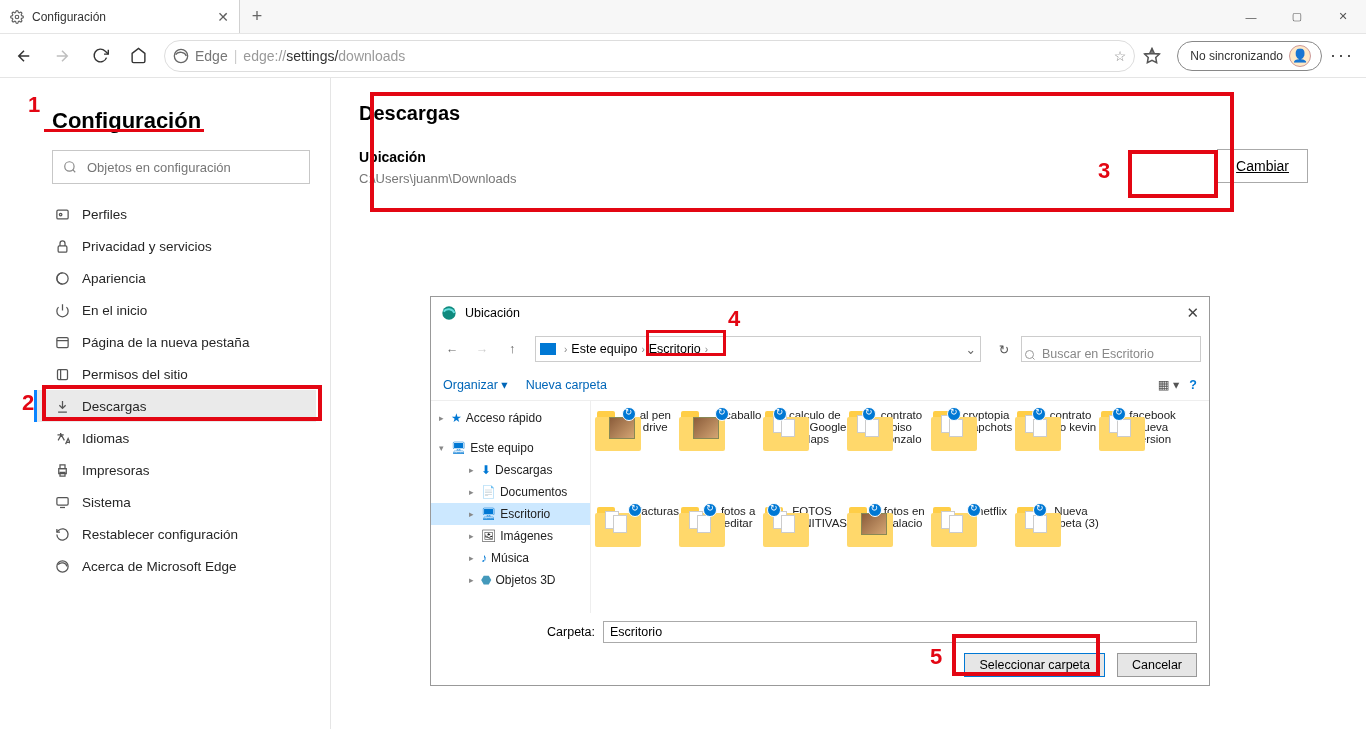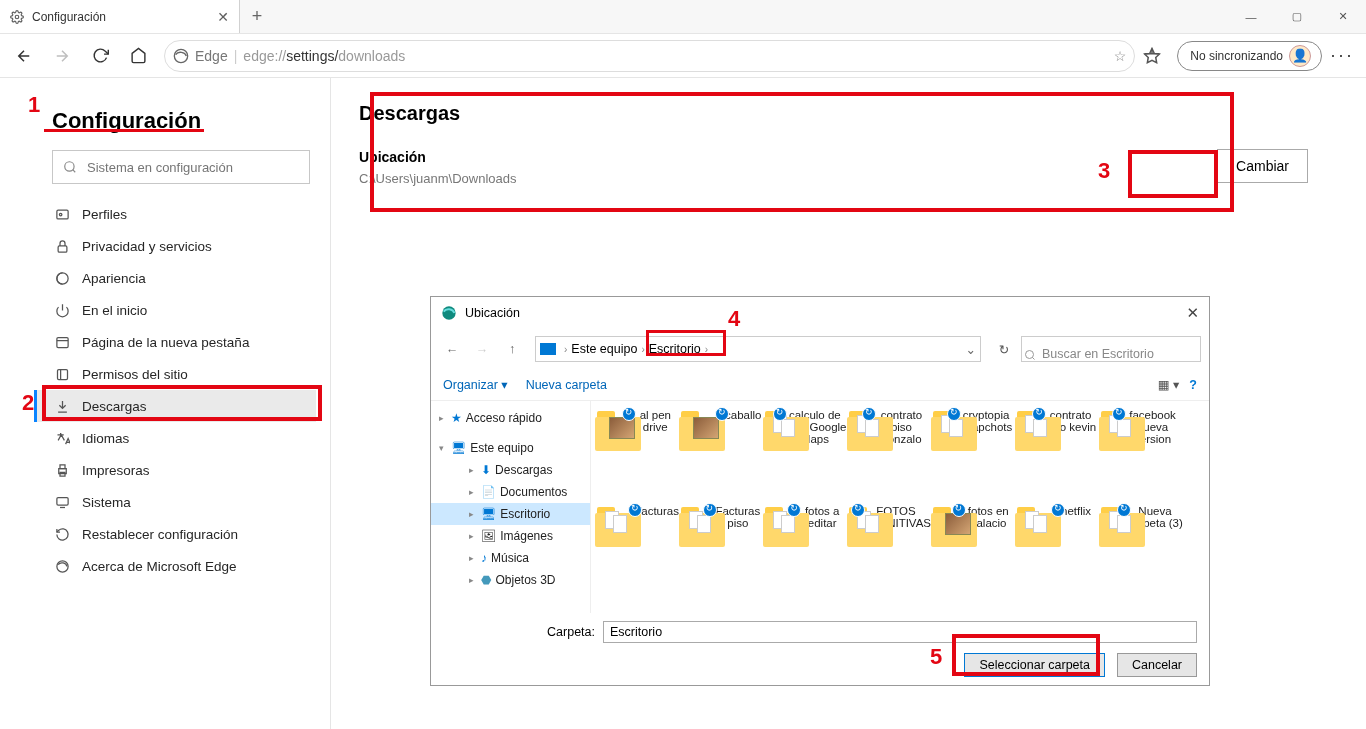--- a/index.html
+++ b/index.html
@@ -38,21 +38,21 @@
 .menu li { display: flex; align-items: center; height: 32px; padding-left: 18px; font-size: 13.5px; color: #262626; cursor: pointer; }
 .menu li .mi-icon { width: 20px; margin-right: 10px; color: #555; display: flex; justify-content: center; }
 .menu li.active { background: #eaeaea; border-left: 3px solid #0a84ff; padding-left: 15px; }
 
 
 .main { flex: 1; padding: 24px 58px 0 0; position: relative; border-left: 1px solid #e5e5e5; }
 .inner { padding-left: 28px; }
 .section-title { font-size: 20px; font-weight: 600; margin-bottom: 24px; }
 .loc-label { font-size: 14px; font-weight: 600; }
 .loc-path { font-size: 13px; color: #777; margin-top: 6px; }
-.change-btn { border: 1px solid #aaa; background: #fff; padding: 8px 18px; font-size: 14px; cursor: pointer; }
+.change-btn { border: 1px solid #aaa; background: #fff; padding: 8px 18px; font-size: 14px; cursor: pointer; text-decoration: underline; }
 .row-top { display: flex; justify-content: space-between; align-items: flex-start; }
 .ask-row { display: flex; justify-content: space-between; align-items: center; margin-top: 20px; font-size: 14px; font-weight: 600; }
 .toggle { width: 40px; height: 20px; border-radius: 10px; border: 1px solid #333; position: relative; background: #fff; }
 .toggle .knob { width: 12px; height: 12px; border-radius: 50%; background: #333; position: absolute; top: 3px; left: 4px; }
 
 
 .callout { border: 4px solid #e30613; position: absolute; pointer-events: none; }
 .callout-num { position: absolute; color: #e30613; font-weight: 700; font-size: 22px; }
 .thin-red { border-bottom: 3px solid #e30613; position: absolute; }
 
@@ -171,21 +171,21 @@
 </div>
 
 <div class="content">
   <div class="sidebar">
     <div class="settings-title">Configuración</div>
     <div class="searchbox">
       <svg width="14" height="14" viewBox="0 0 24 24" fill="none" stroke="#888" stroke-width="2">
           <circle cx="11" cy="11" r="8"></circle>
           <line x1="21" y1="21" x2="16.65" y2="16.65"></line>
         </svg>
-      <span>Sistema en configuración</span>
+      <span>Objetos en configuración</span>
     </div>
     <ul class="menu">
       <li>
           <span class="mi-icon">
             <svg width="15" height="15" viewBox="0 0 24 24" fill="none" stroke="currentColor" stroke-width="2">
               <rect x="3" y="5" width="18" height="14" rx="2"></rect>
               <circle cx="9" cy="12" r="2"></circle>
             </svg>
           </span>
           <span>Perfiles</span>
@@ -470,30 +470,20 @@
           <div>facturas</div>
         </div>
         <div class="file-item">
           <div class="thumb">
             <div class="folder-tab"></div>
             <div class="folder-base"></div>
             <div class="doc" style="left: 10px; top: 6px;"></div>
             <div class="doc" style="left: 18px; top: 10px;"></div>
             <div class="sync-badge"></div>
           </div>
-          <div>Facturas piso</div>
-        </div>
-        <div class="file-item">
-          <div class="thumb">
-            <div class="folder-tab"></div>
-            <div class="folder-base"></div>
-            <div class="doc" style="left: 10px; top: 6px;"></div>
-            <div class="doc" style="left: 18px; top: 10px;"></div>
-            <div class="sync-badge"></div>
-          </div>
           <div>fotos a editar</div>
         </div>
         <div class="file-item">
           <div class="thumb">
             <div class="folder-tab"></div>
             <div class="folder-base"></div>
             <div class="doc" style="left: 10px; top: 6px;"></div>
             <div class="doc" style="left: 18px; top: 10px;"></div>
             <div class="sync-badge"></div>
           </div>

